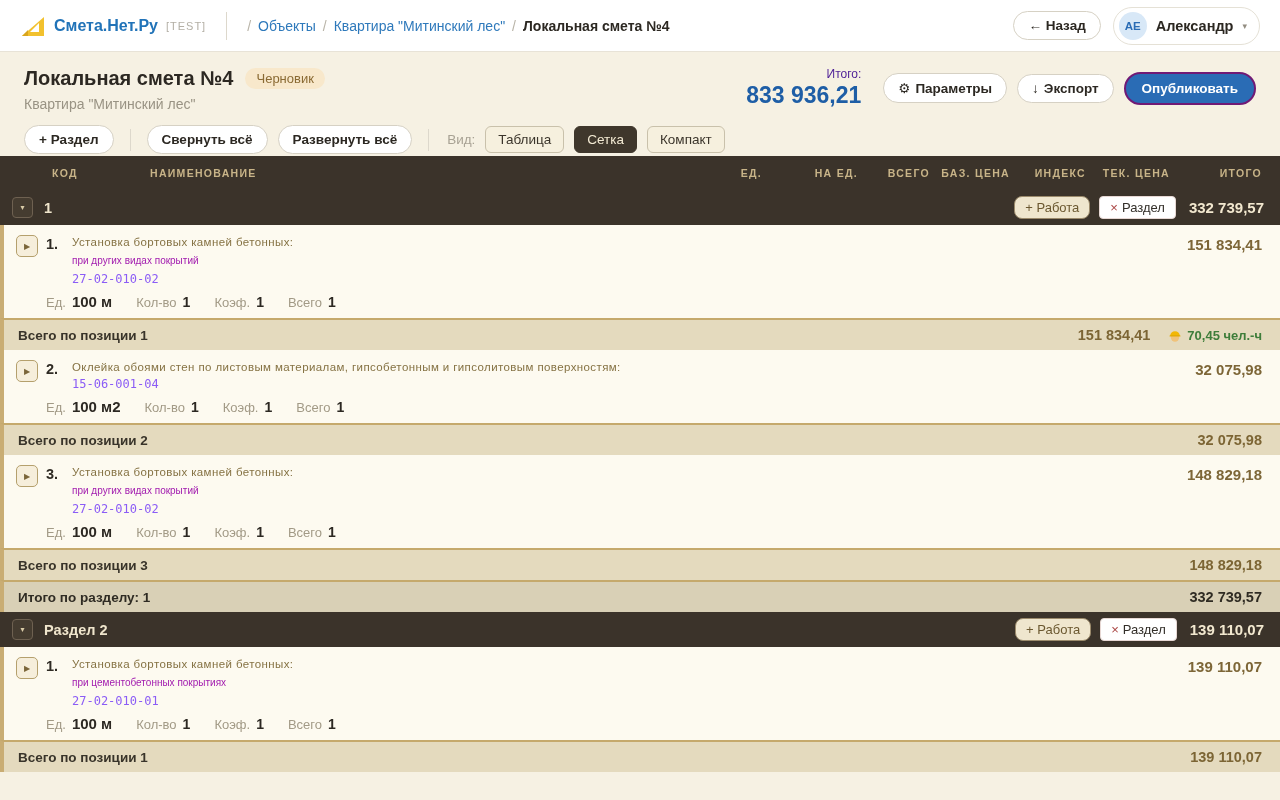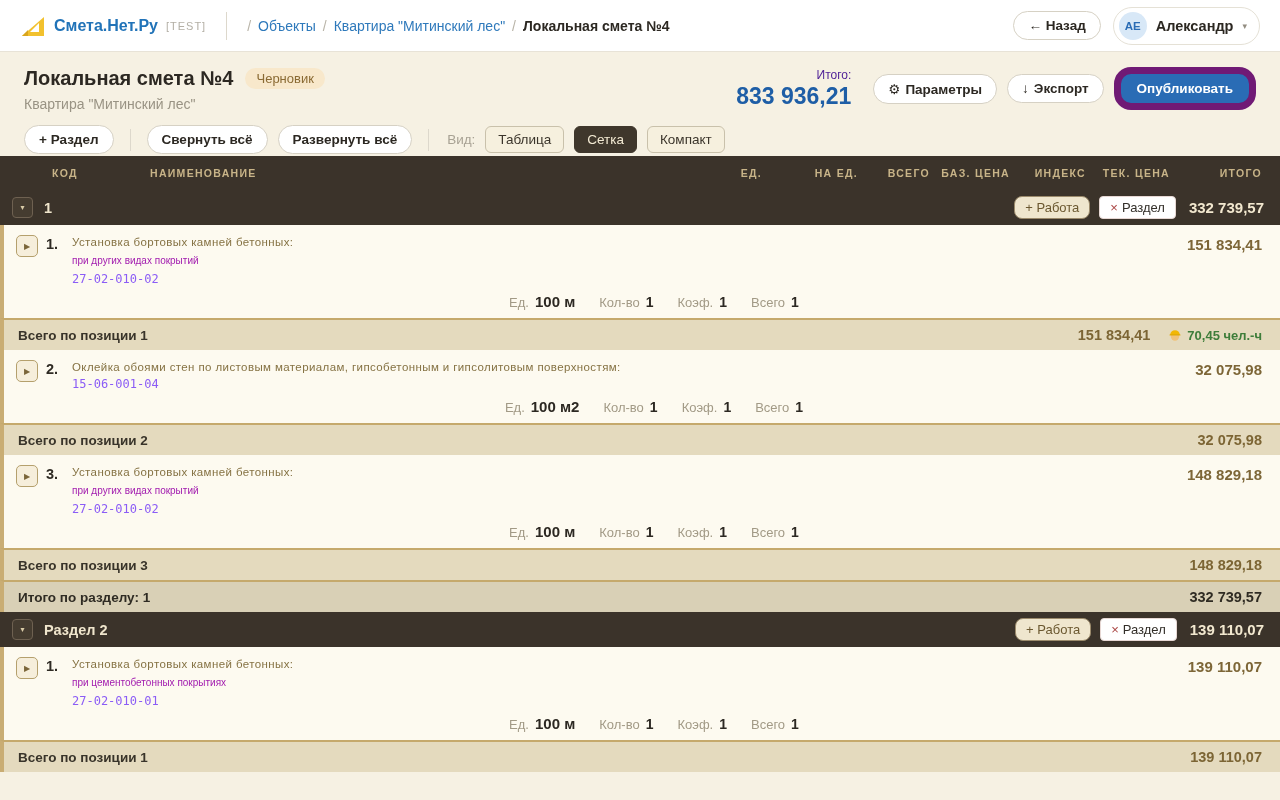--- a/index.html
+++ b/index.html
@@ -48,21 +48,21 @@
   .status-badge {
     background:#f8e8cb; color:#8a6a33; font-size:13px;
     border-radius:12px; padding:3px 11px;
   }
   .subtitle { margin-top:6px; font-size:14px; color:#999384; }
   .title-right { display:flex; align-items:center; gap:10px; }
   .total-block { text-align:right; margin-right:12px; }
   .total-label { font-size:12px; color:#4c1d95; }
   .total-value { font-size:23px; font-weight:bold; color:#1e5ea6; margin-top:1px; }
   .btn-primary {
-    background:#2a6cb5; border:7px solid #701a75; color:#fff;
+    background:#2a6cb5; border:2px solid #701a75; color:#fff;
     border-radius:17px; padding:7px 16px; font-size:13.5px; font-weight:bold;
     cursor:pointer; font-family:inherit;
   }
   .btn-icon-glyph { margin-right:5px; font-weight:normal; }
   
   .toolbar { display:flex; align-items:center; gap:10px; padding:5px 24px 2px 24px; }
   .toolbar .v-divider { height:22px; }
   .view-label { font-size:13.5px; color:#a8a294; margin-left:2px; }
   .seg-btn {
     background:#f6f0de; border:1px solid #c9c1ab; border-radius:6px;
@@ -110,33 +110,33 @@
     width:22px; height:22px; border:1px solid #b5a06d; border-radius:5px;
     background:#f6eedb; color:#7a6539; font-size:8px; cursor:pointer; flex:0 0 auto;
     display:flex; align-items:center; justify-content:center; margin-top:1px;
   }
   .item-num { font-weight:bold; font-size:14.5px; color:#2f2b24; min-width:18px; margin-top:2px; }
   .item-body { flex:1; padding-top:1px; }
   .item-title { font-size:11.5px; line-height:14px; color:#857243; letter-spacing:0.4px; }
   .item-sub { font-size:10px; line-height:17px; color:#a21caf; margin-top:3px; }
   .item-code { font-family:"DejaVu Sans Mono", monospace; font-size:12px; line-height:13px; color:#8b5cf6; margin-top:4px; }
   .item-amount { font-weight:bold; font-size:15px; color:#7d6637; margin-top:2px; }
-  .item-meta { display:flex; align-items:baseline; gap:24px; margin:7px 0 0 30px;justify-content:center; }
+  .item-meta { display:flex; align-items:baseline; gap:24px; margin:7px 0 0 30px; }
   .meta-pair { font-size:13px; color:#a29a86; }
   .meta-val { font-weight:bold; font-size:14px; color:#2c2822; margin-left:6px; }
   .meta-val-unit { font-size:15px; }
   
   .pos-total {
     background:#e4dabe; border-left:4px solid #c9ad74; border-top:2px solid #c5a96c;
     height:32px; display:flex; align-items:center; padding:0 18px 0 14px;
   }
   .pos-label { font-weight:bold; font-size:13.5px; color:#39342a; }
   .pos-right { margin-left:auto; display:flex; align-items:center; gap:18px; }
   .pos-amount { font-weight:bold; font-size:14.5px; color:#7c6534; }
-  .labor { display:flex; align-items:flex-start; gap:5px; font-weight:bold; font-size:13px; color:#3e7d3a; }
+  .labor { display:flex; align-items:flex-end; gap:5px; font-weight:bold; font-size:13px; color:#3e7d3a; }
   .sec-total {
     background:#d9d0b6; border-left:4px solid #c9ad74; border-top:2px solid #c5a96c;
     height:32px; display:flex; align-items:center; padding:0 18px 0 14px;
   }
   .sec-total .pos-label { color:#2f2b23; }
   .sec-total-amount { margin-left:auto; font-weight:bold; font-size:14.5px; color:#2f2b23; }
 </style>
 </head>
 <body>
 

